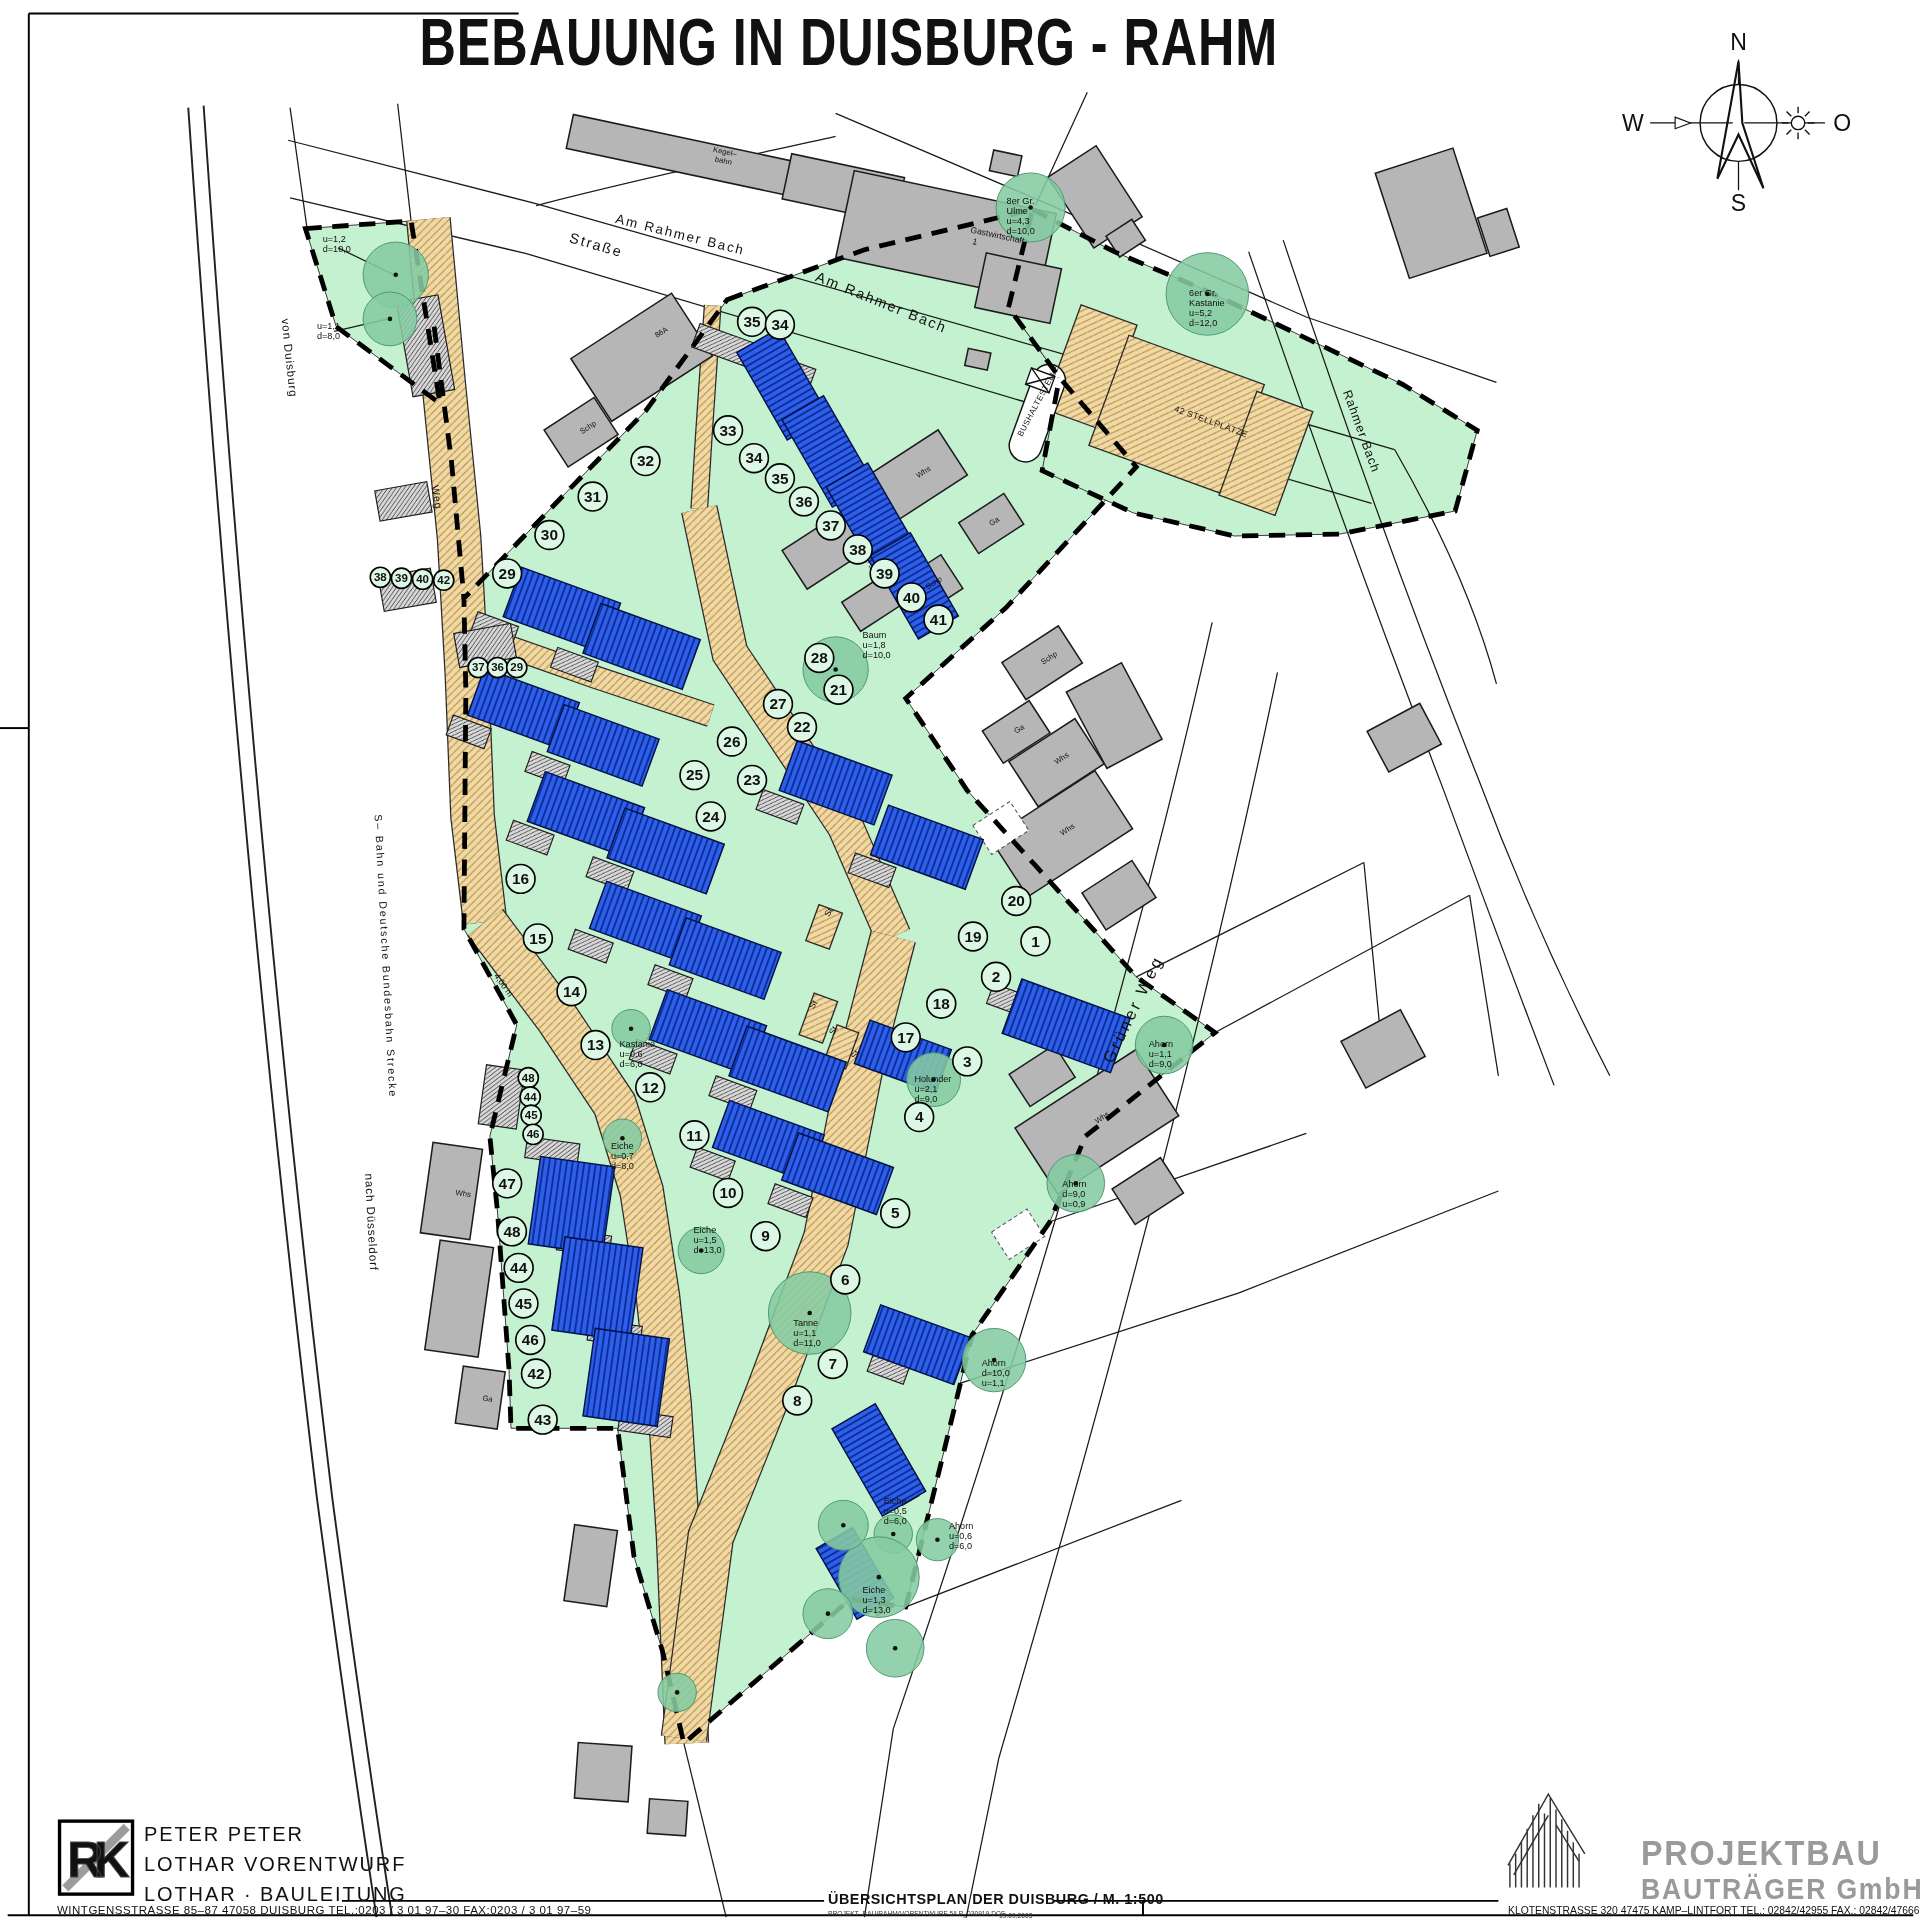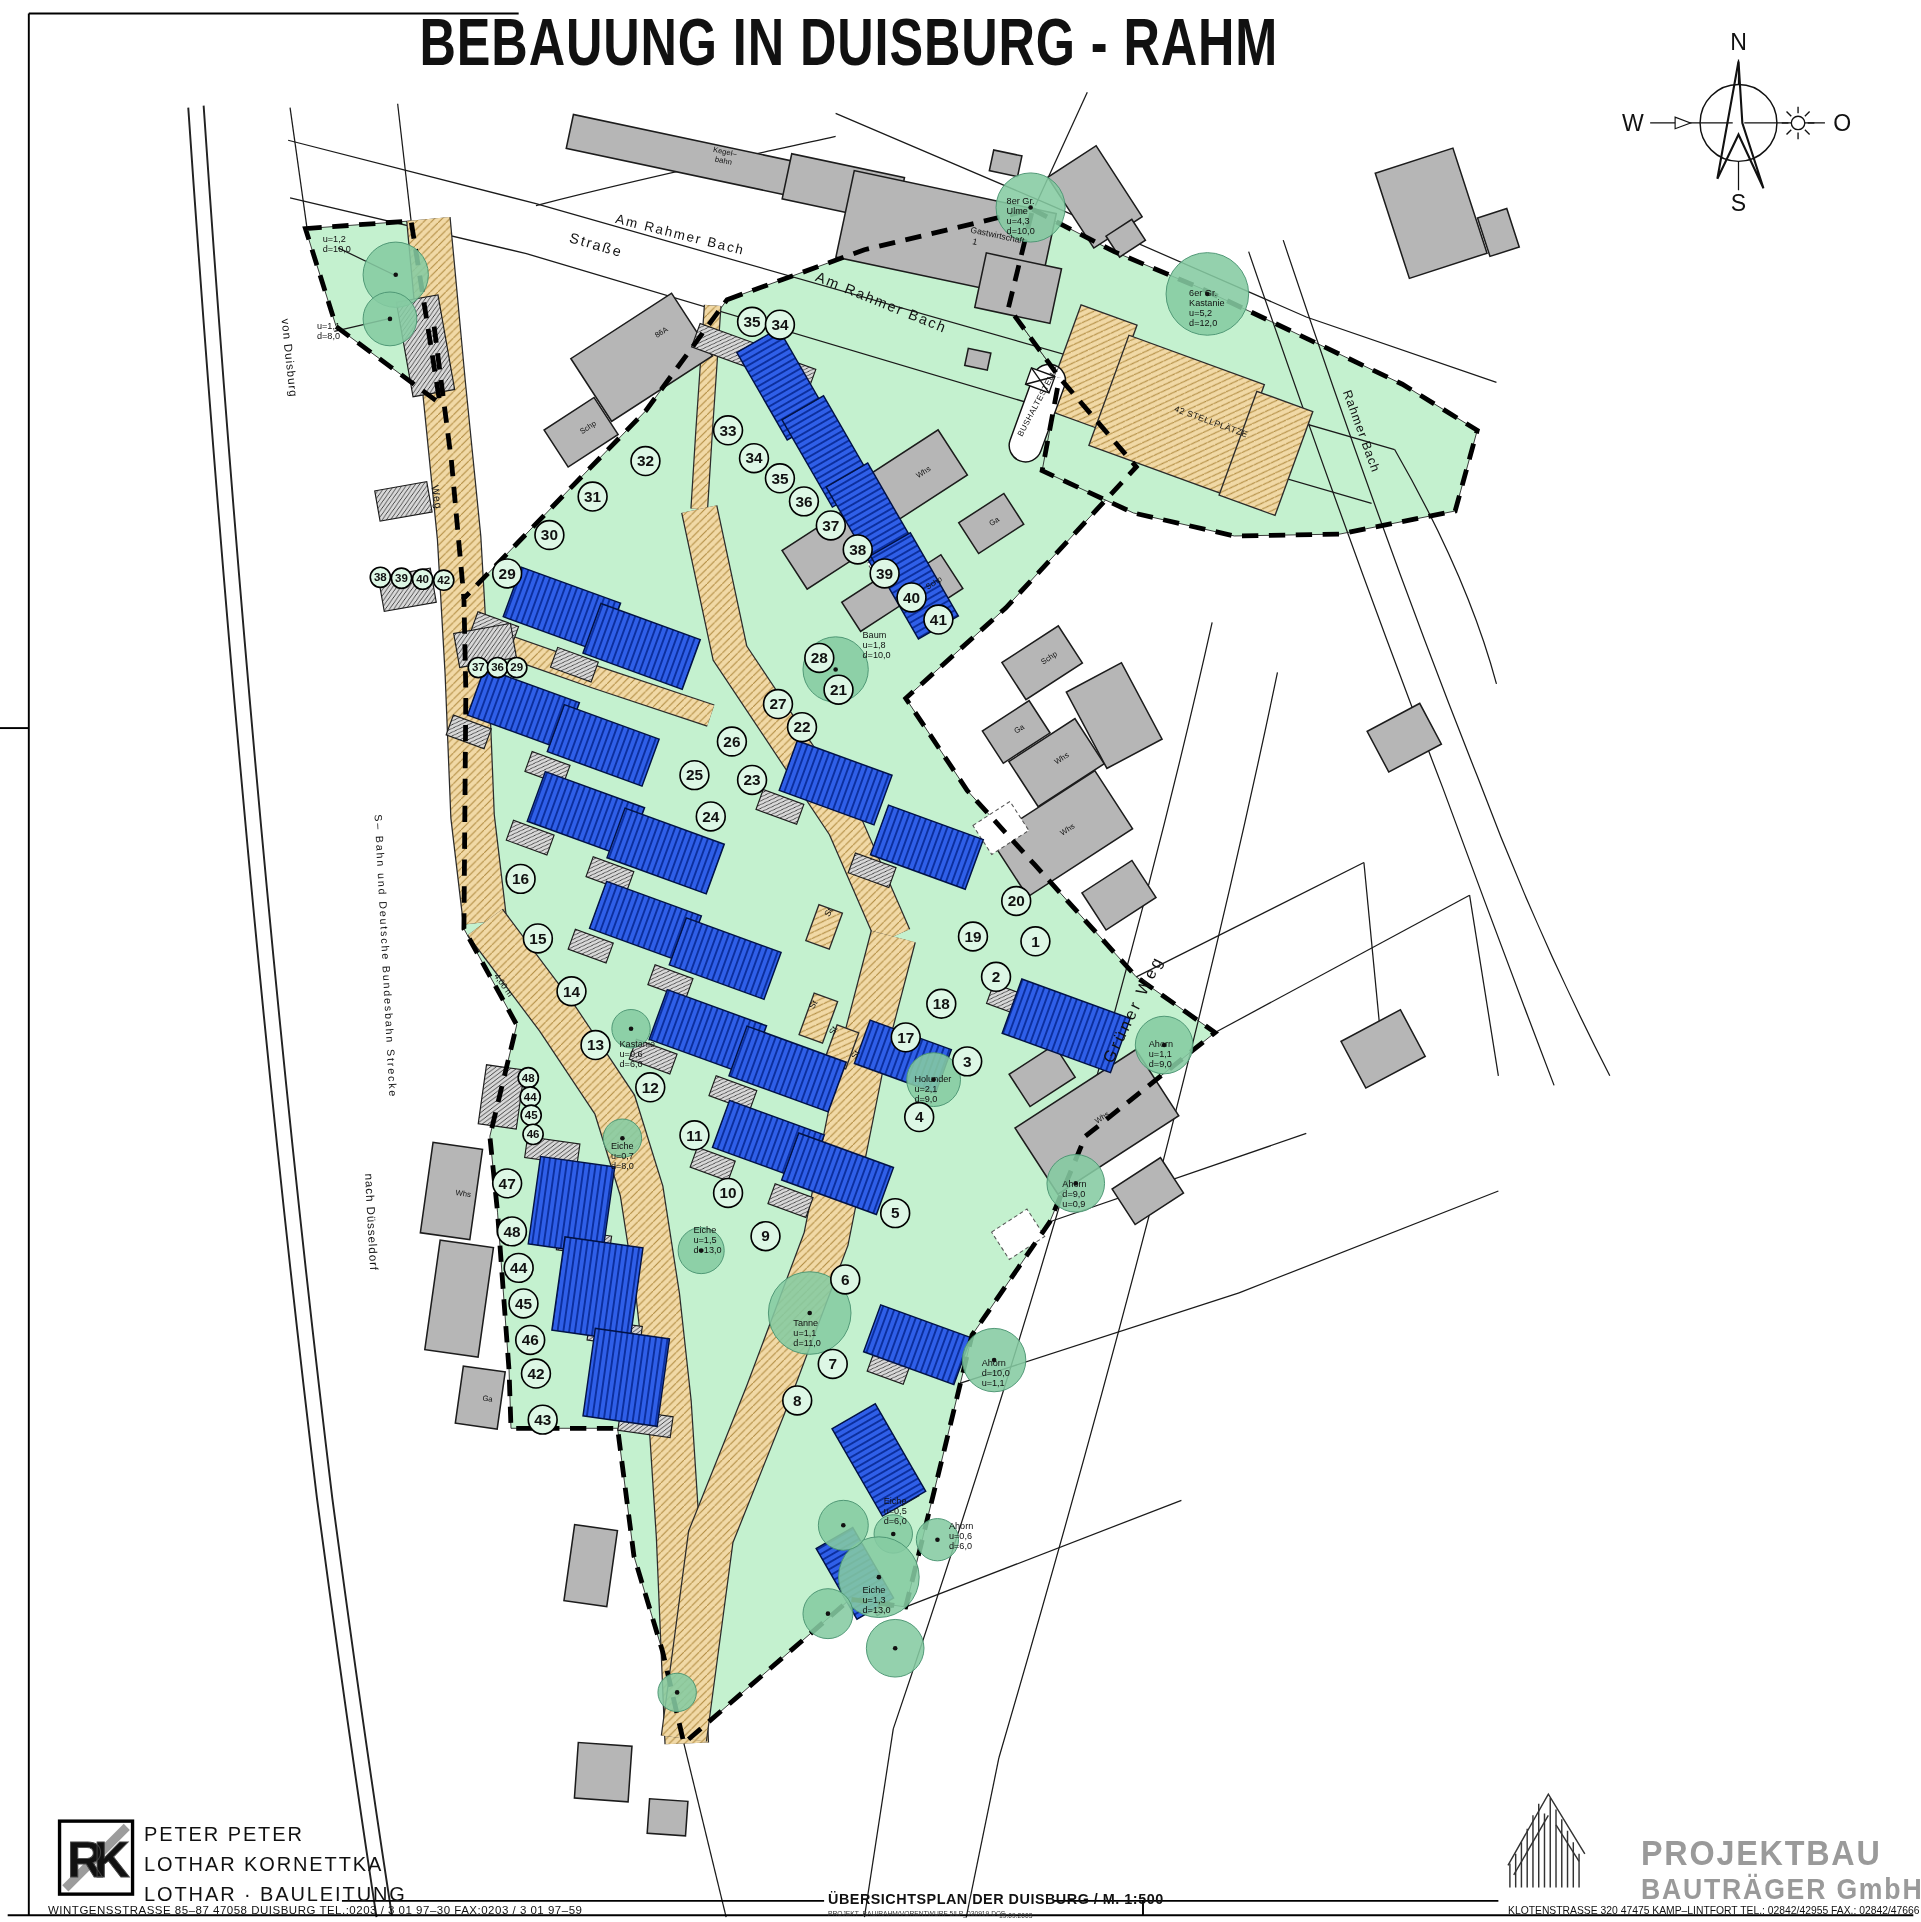--- a/index.html
+++ b/index.html
@@ -24,21 +24,21 @@
   .tdot{fill:#111;}
   .badge{fill:#ddf7e5;stroke:#000;stroke-width:1.7;}
   .badge-t{text-anchor:middle;font-weight:bold;}
   .tl{font-size:9.5px;}
   .dashed-b{fill:#fff;stroke:#555;stroke-width:1.1;stroke-dasharray:4 3;}
   .frame{stroke:#000;stroke-width:2;fill:none;}
   .busbay{fill:#fff;stroke:#111;stroke-width:1.5;}
   .footer{position:absolute;left:0;top:1806px;width:1921px;height:116px;}
   .arch{position:absolute;left:144px;top:13.4px;}
   .arch div{font-size:20px;letter-spacing:1.9px;line-height:30px;white-space:nowrap;}
-  .addr{position:absolute;left:48px;top:98px;font-size:11.5px;letter-spacing:0.5px;white-space:nowrap;}
+  .addr{position:absolute;left:57px;top:98px;font-size:11.5px;letter-spacing:0.5px;white-space:nowrap;}
   .center-blk{position:absolute;left:828px;top:85px;width:327px;}
   .center-blk .pt{font-size:14.4px;font-weight:bold;letter-spacing:0.5px;white-space:nowrap;}
   .center-blk .pf{font-size:6.7px;color:#333;margin-top:2.9px;white-space:nowrap;}
   .center-blk .pd{position:absolute;left:171px;top:21px;font-size:6.7px;color:#333;}
   .comp{position:absolute;left:1612px;top:27px;color:#9a9a9a;font-weight:bold;white-space:nowrap;margin-left:29px;}
   .comp .c1{font-size:34px;letter-spacing:1.9px;transform:scale(.95,1.05);transform-origin:left;}
   .comp .c2{font-size:28px;letter-spacing:1.9px;margin-top:1.9px;transform:scale(.95,1.05);transform-origin:left;}
   .caddr{position:absolute;left:1508px;top:98px;font-size:11px;letter-spacing:0;white-space:nowrap;transform:scale(.94,1);transform-origin:left;}
 </style>
 </head>
@@ -480,21 +480,21 @@
     <path d="M1572,1965 V1940 M1578,1965 V1930 M1584,1965 V1918 M1590,1965 V1904 M1596,1965 V1890 M1602,1965 V1878 M1608,1965 V1888 M1614,1965 V1872 M1620,1965 V1884 M1626,1965 V1894 M1632,1965 V1906 M1638,1965 V1918 M1644,1965 V1930"></path>
     <path d="M1570,1942 L1612,1868 L1650,1930 M1576,1952 L1612,1890 M1620,1900 L1644,1938"></path>
   </g>
 </svg>
 
 <div class="title">BEBAUUNG IN DUISBURG - RAHM</div>
 
 <div class="footer">
   <div class="arch">
     <div>PETER PETER</div>
-    <div>LOTHAR KORNETTKA</div>
+    <div>LOTHAR VORENTWURF</div>
     <div>LOTHAR  ·  BAULEITUNG</div>
   </div>
   <div class="addr">WINTGENSSTRASSE 85–87    47058 DUISBURG    TEL.:0203 / 3 01 97–30    FAX:0203 / 3 01 97–59</div>
 
   <div class="center-blk">
     <div class="pt">ÜBERSICHTSPLAN DER DUISBURG / M. 1:500</div>
     <div class="pf">PROJEKT–BAU/RAHM/VORENTWURF 5/LP_030919.DCS</div>
     <div class="pd">19.09.2003</div>
   </div>
 

